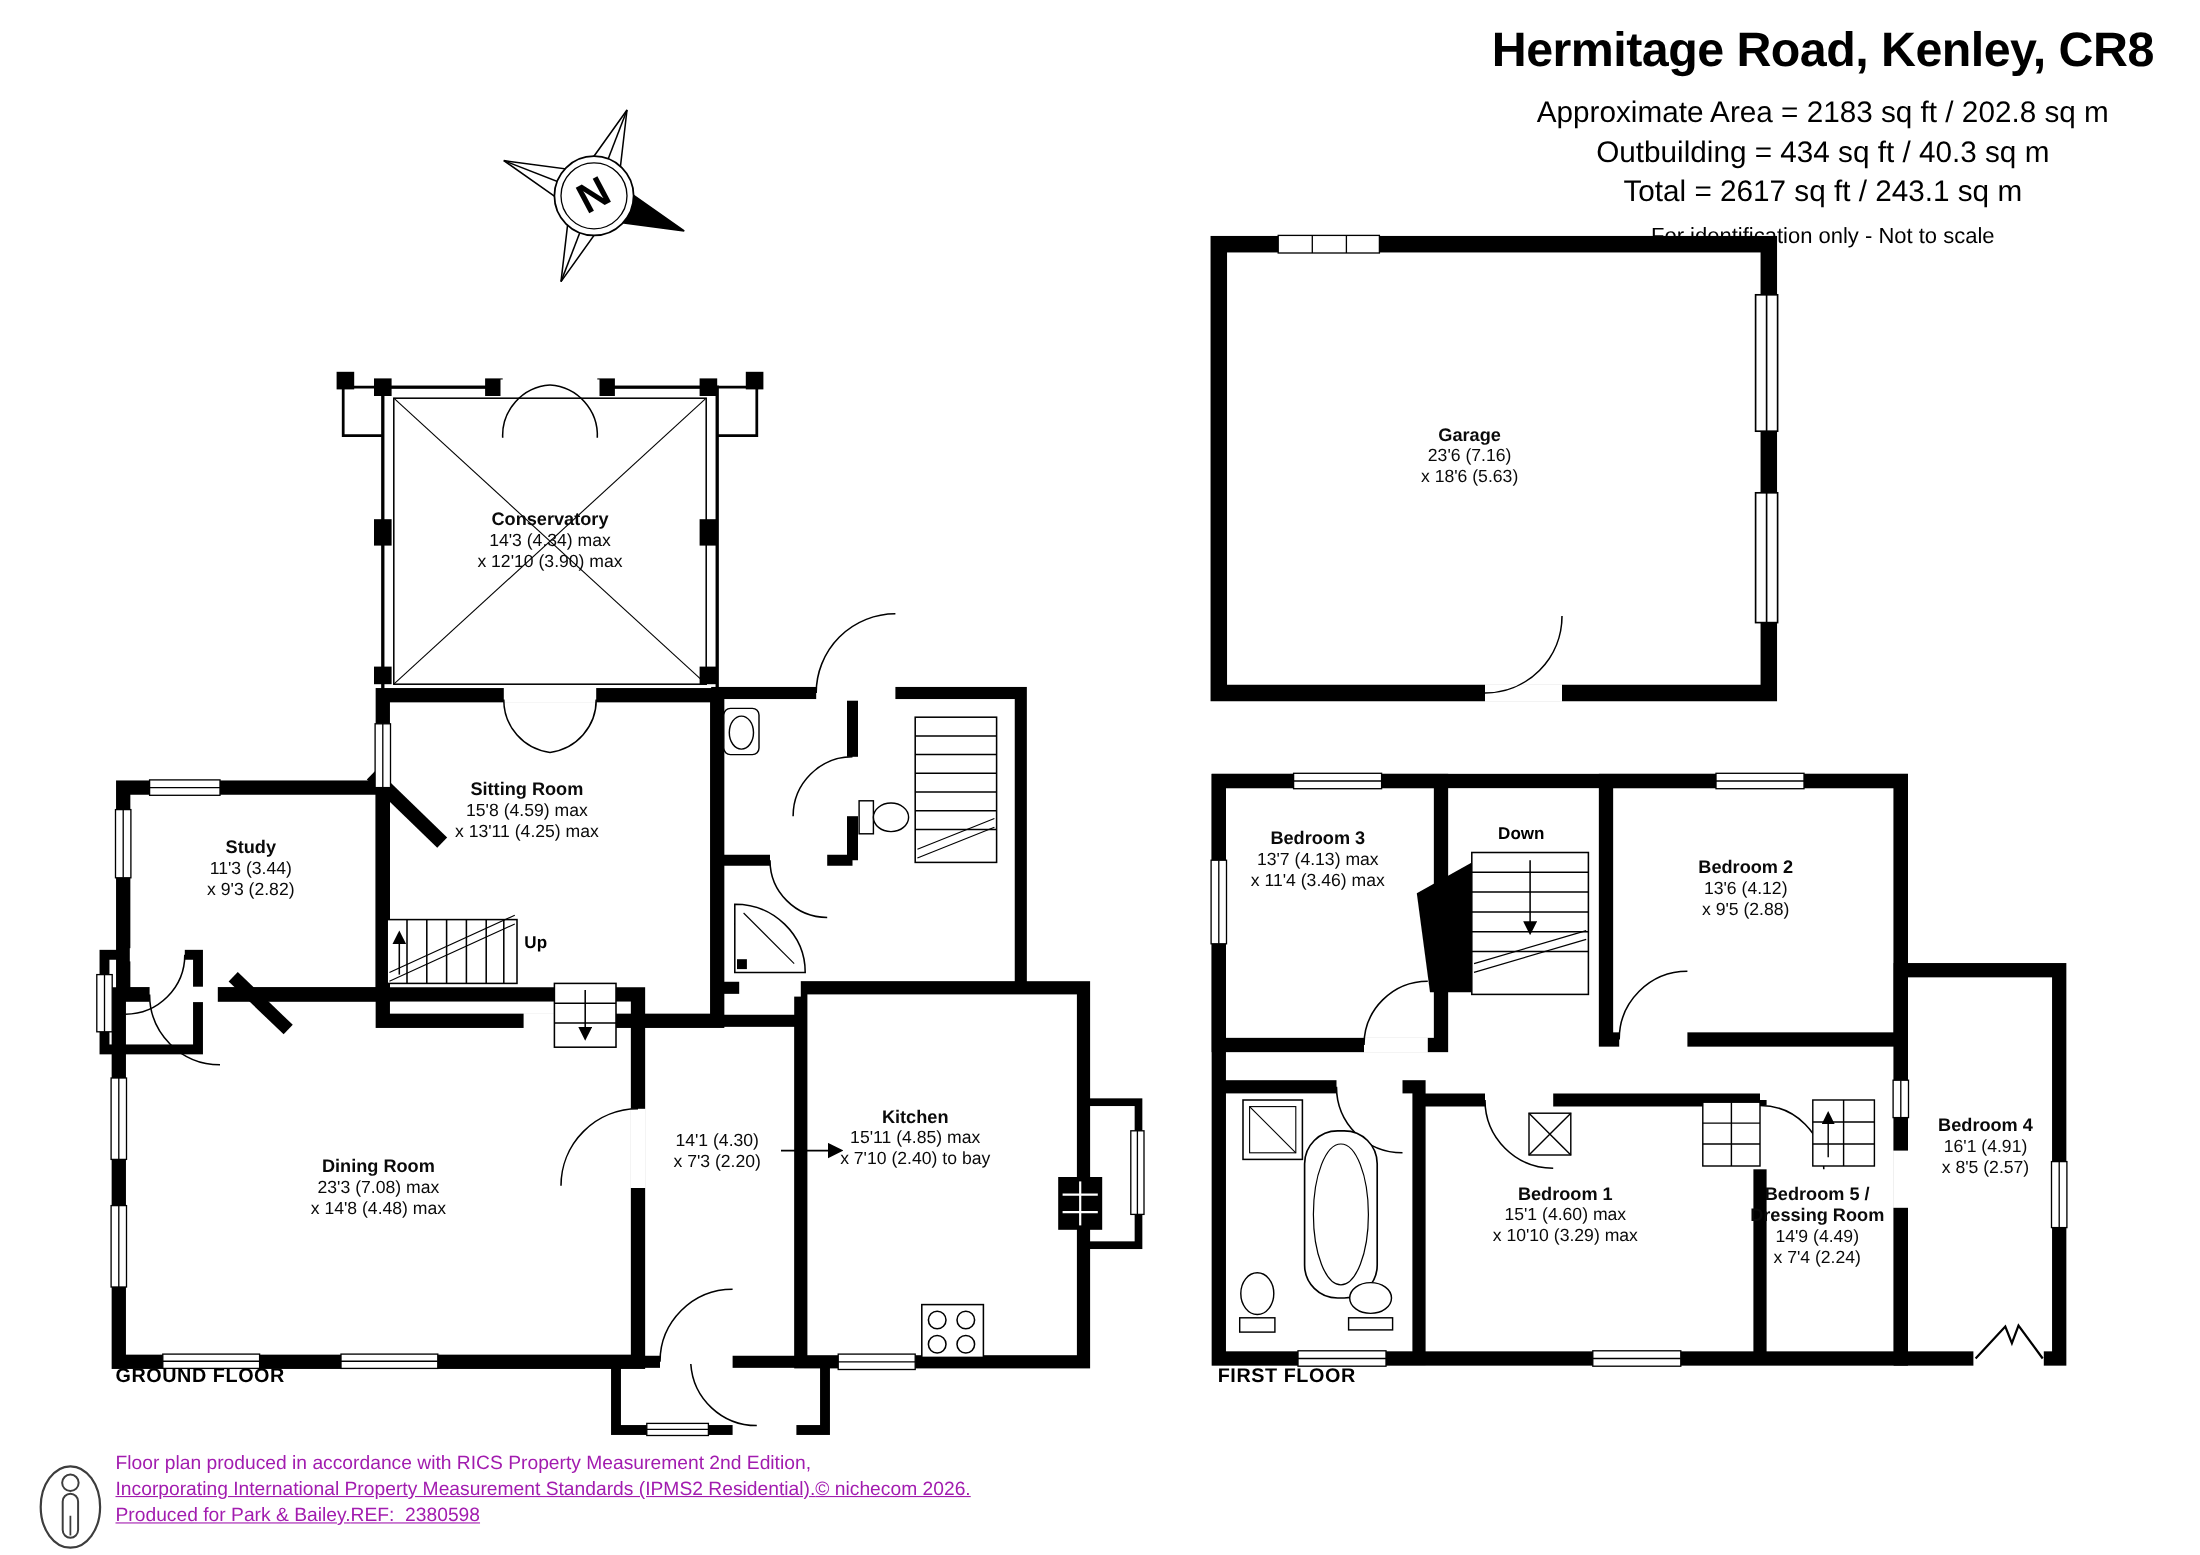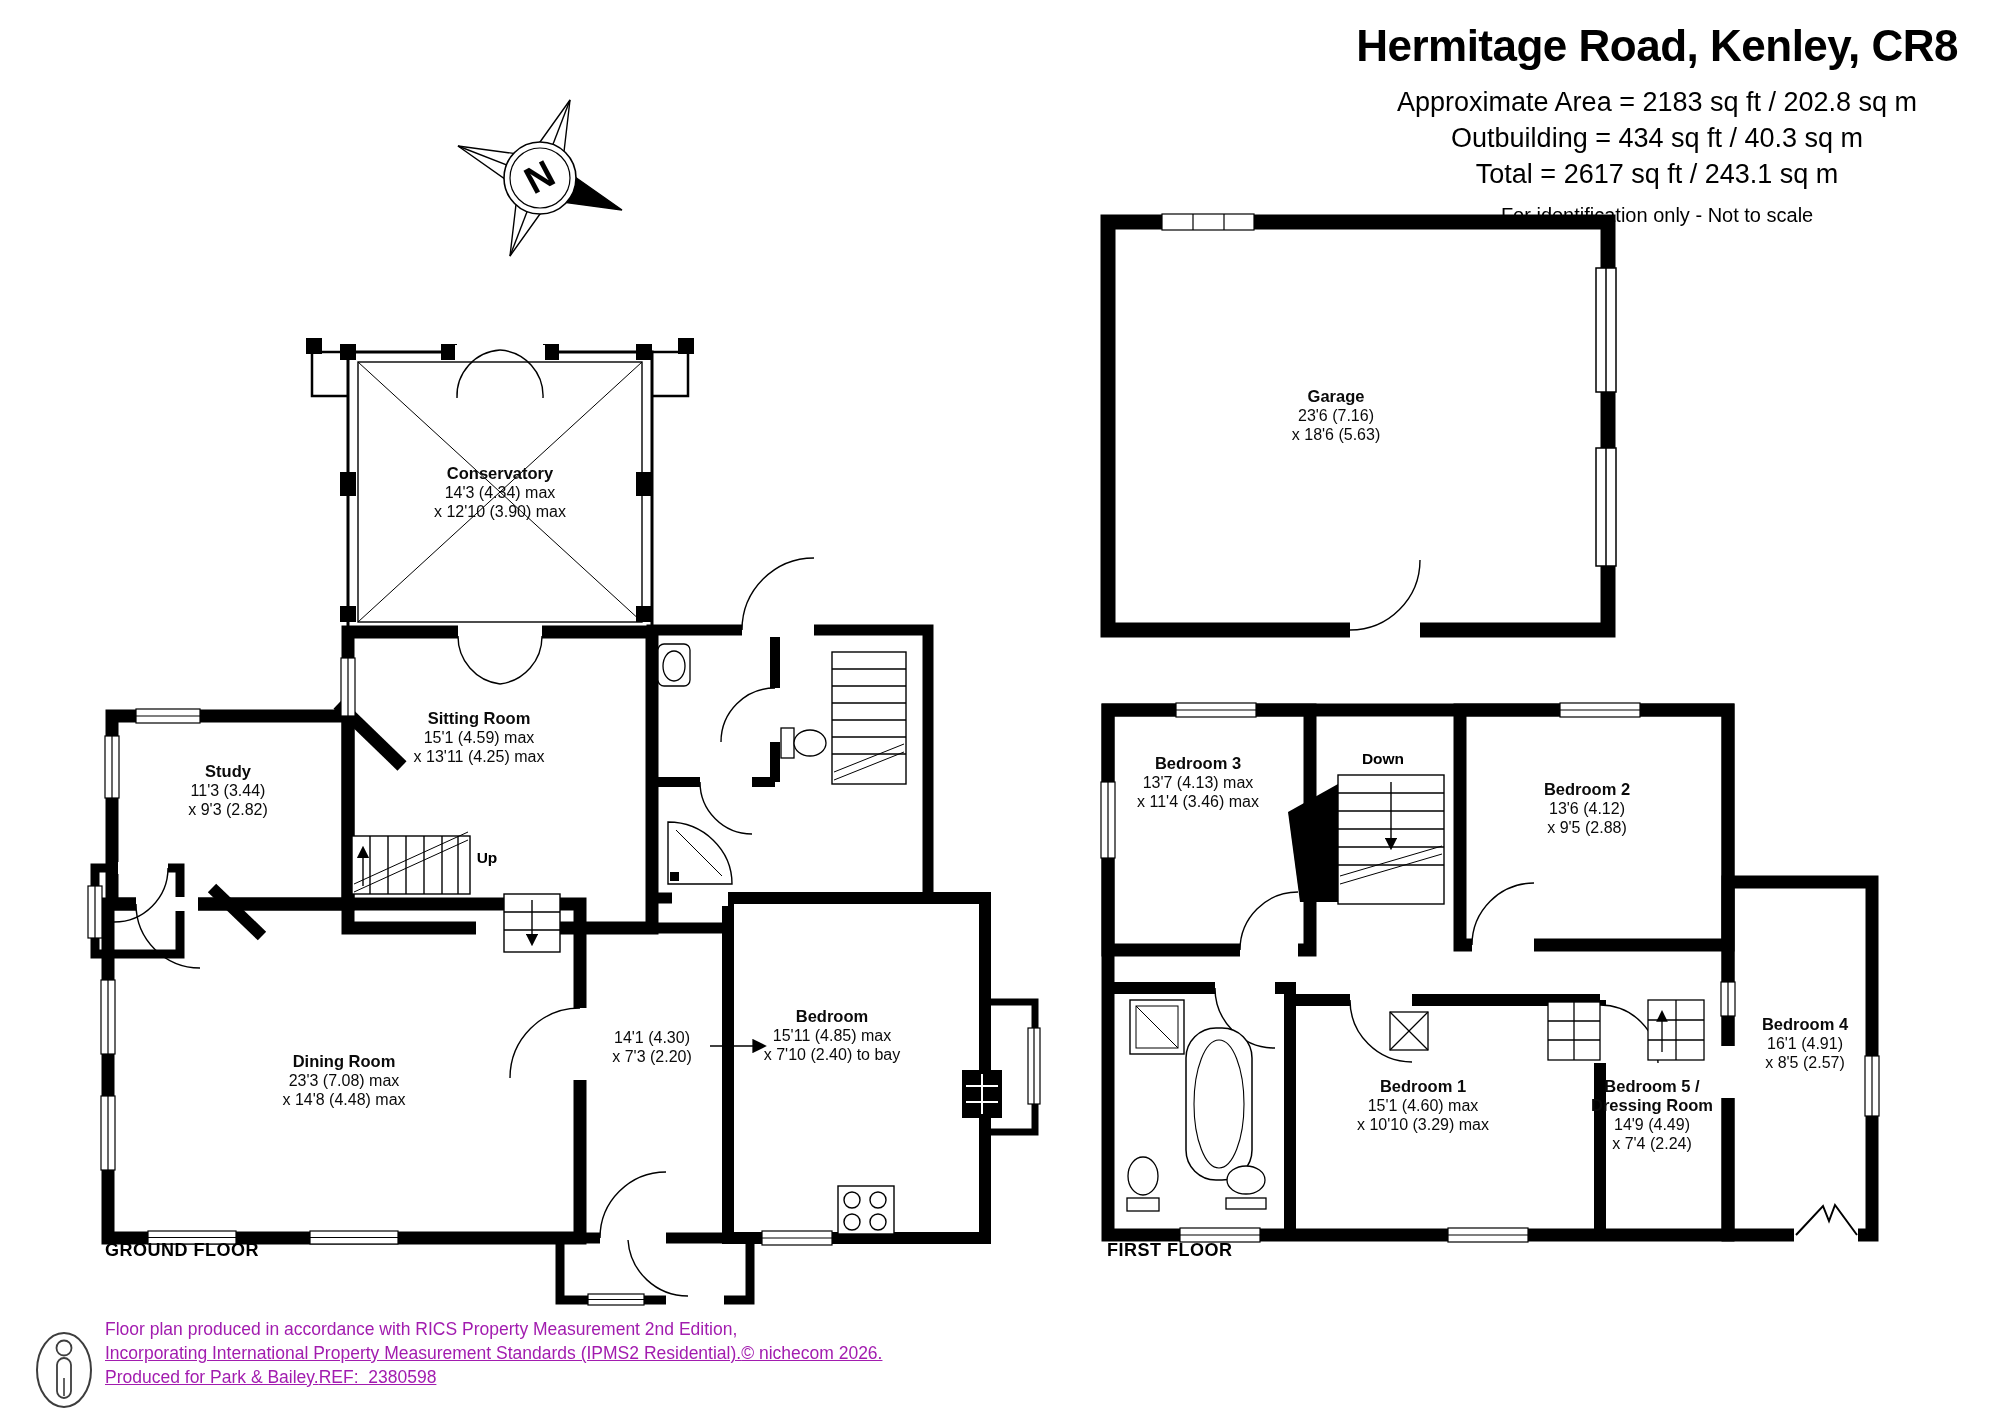--- a/index.html
+++ b/index.html
@@ -359,39 +359,39 @@
     <div class="note">For identification only - Not to scale</div>
   </div>
 
   <div class="room-label" style="left:500px;top:492px;">
     <div class="rname">Conservatory</div>
     <div>14'3 (4.34) max</div>
     <div>x 12'10 (3.90) max</div>
   </div>
   <div class="room-label" style="left:479px;top:737px;">
     <div class="rname">Sitting Room</div>
-    <div>15'1 (4.59) max</div>
+    <div>15'8 (4.59) max</div>
     <div>x 13'11 (4.25) max</div>
   </div>
   <div class="room-label" style="left:228px;top:790px;">
     <div class="rname">Study</div>
     <div>11'3 (3.44)</div>
     <div>x 9'3 (2.82)</div>
   </div>
   <div class="room-label" style="left:344px;top:1080px;">
     <div class="rname">Dining Room</div>
     <div>23'3 (7.08) max</div>
     <div>x 14'8 (4.48) max</div>
   </div>
   <div class="room-label" style="left:652px;top:1047px;">
     <div>14'1 (4.30)</div>
     <div>x 7'3 (2.20)</div>
   </div>
   <div class="room-label" style="left:832px;top:1035px;">
-    <div class="rname">Bedroom</div>
+    <div class="rname">Kitchen</div>
     <div>15'11 (4.85) max</div>
     <div>x 7'10 (2.40) to bay</div>
   </div>
   <div class="room-label" style="left:1336px;top:415px;">
     <div class="rname">Garage</div>
     <div>23'6 (7.16)</div>
     <div>x 18'6 (5.63)</div>
   </div>
   <div class="room-label" style="left:1198px;top:782px;">
     <div class="rname">Bedroom 3</div>

